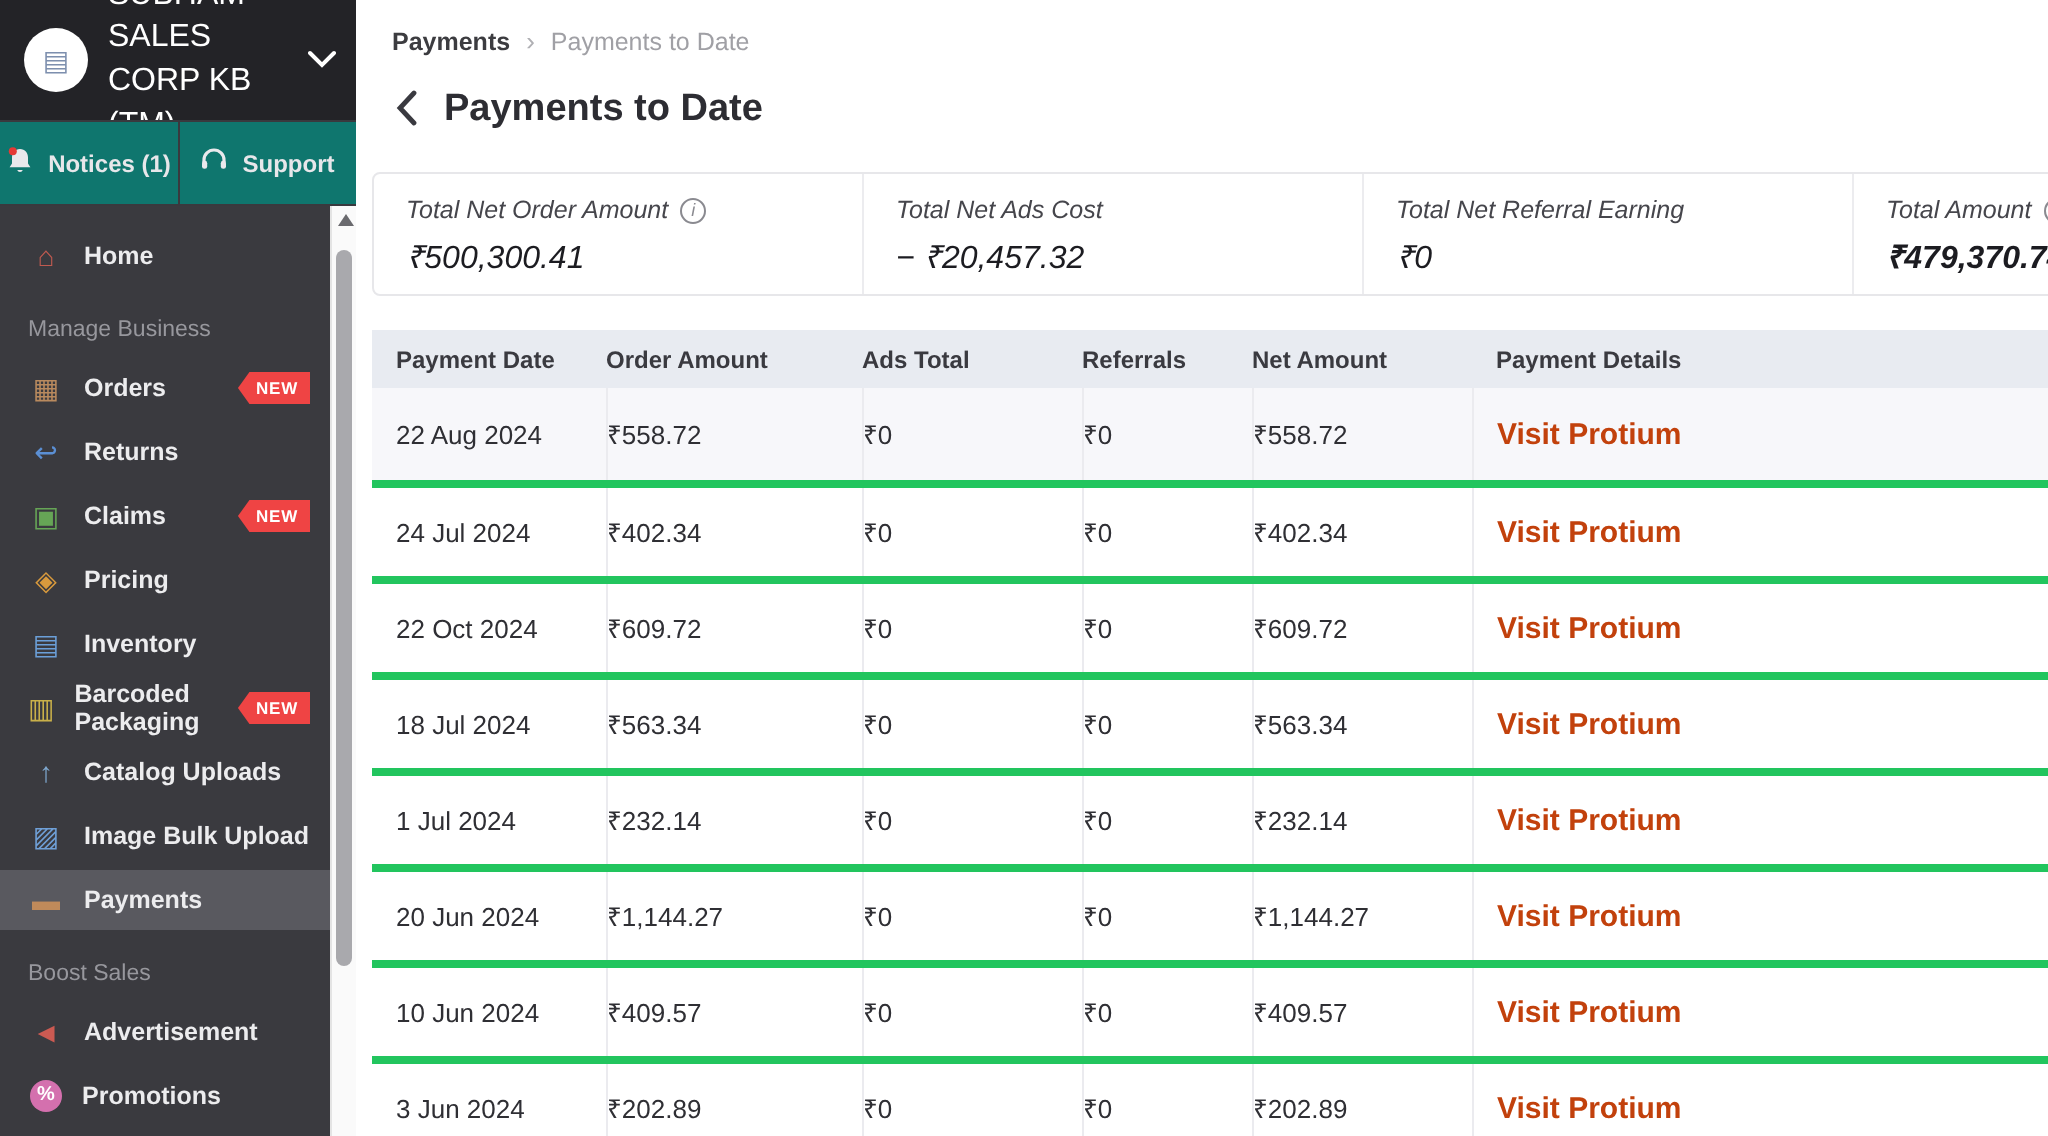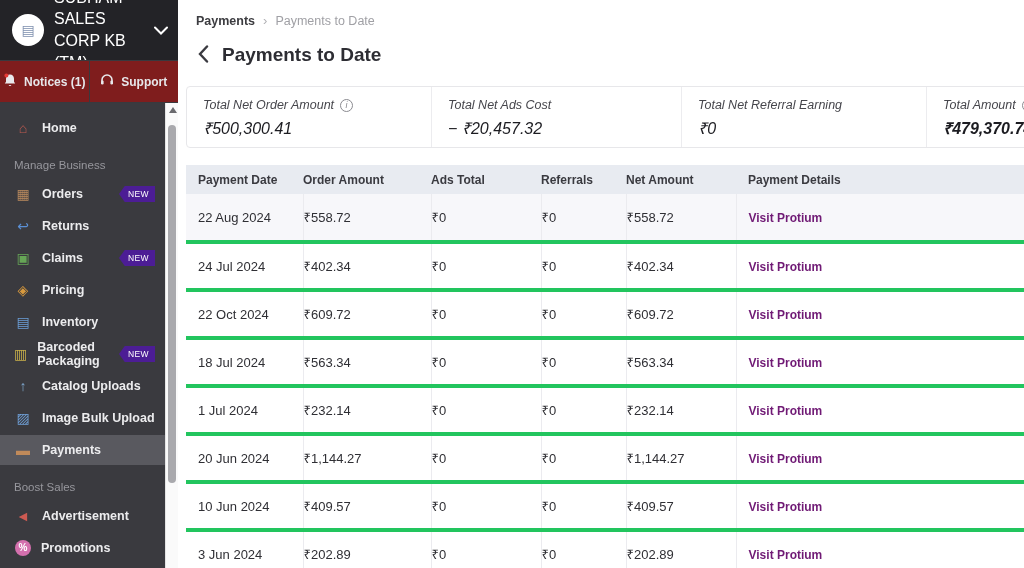--- a/index.html
+++ b/index.html
@@ -5,35 +5,35 @@
   * { margin:0; padding:0; box-sizing:border-box; }
   html,body { width:1024px; height:568px; overflow:hidden; font-family:"Liberation Sans", sans-serif; background:#fff; }
   .app { position:relative; width:1024px; height:568px; overflow:hidden; }
 
   
   .sidebar { position:absolute; left:0; top:0; width:178px; height:568px; background:#3a3a3f; display:flex; flex-direction:column; }
   .acct { height:60px; background:#232327; display:flex; align-items:center; gap:10px; padding:0 10px 0 12px; cursor:pointer; }
   .avatar { width:32px; height:32px; border-radius:50%; background:#fff; display:flex; align-items:center; justify-content:center; font-size:14px; color:#7d8fae; flex:0 0 auto; }
   .acct-name { flex:1; color:#fff; font-size:16px; font-weight:400; line-height:1.35; }
   .acct-chevron { flex:0 0 auto; }
-  .side-actions { height:43px; background:#7f1d1d; border-top:1px solid #39393e; border-bottom:1px solid #39393e; display:flex; }
+  .side-actions { height:43px; background:#0f766e; border-top:1px solid #39393e; border-bottom:1px solid #39393e; display:flex; }
   .side-action { flex:1; display:flex; align-items:center; justify-content:center; gap:7px; background:transparent; border:none; color:#e7e7ea; font-size:12px; font-weight:600; font-family:inherit; cursor:pointer; }
   .side-action:first-child { border-right:1px solid #39393e; }
   .nav { flex:1; position:relative; padding:10px 13px 0 0; overflow:hidden; }
   .nav-item { display:flex; align-items:center; height:30px; margin-bottom:2px; padding-left:14px; gap:10px; cursor:pointer; }
   .nav-item.active { background:#59595f; }
   .nlabel { color:#ececee; font-size:12.5px; font-weight:600; }
   .nic { width:18px; text-align:center; font-size:14px; line-height:1; }
   .ic-home{color:#c05a50} .ic-orders{color:#b98a5e} .ic-returns{color:#5b8fd4}
   .ic-claims{color:#66a556} .ic-pricing{color:#d99a3d} .ic-inventory{color:#6b9fd8}
   .ic-barcoded{color:#c9b04a} .ic-catalog{color:#7fa8cf} .ic-image{color:#6fa0d8}
   .ic-payments{color:#c08a5a} .ic-advert{color:#cc5a52}
   .ic-promo { width:16px; height:16px; border-radius:50%; background:#d470ae; color:#fff; font-size:10px; font-weight:700; display:flex; align-items:center; justify-content:center; margin-left:1px; }
   .section-label { padding:14px 14px 8px 14px; color:#97979d; font-size:11.5px; }
-  .new-badge { margin-left:auto; margin-right:10px; background:#4c1d95; color:#fff; font-size:8.5px; font-weight:400; letter-spacing:.4px; padding:3px 6px 3px 9px; clip-path:polygon(0 50%, 16% 0, 100% 0, 100% 100%, 16% 100%); }
+  .new-badge { margin-left:auto; margin-right:10px; background:#ef4444; color:#fff; font-size:8.5px; font-weight:700; letter-spacing:.4px; padding:3px 6px 3px 9px; clip-path:polygon(0 50%, 16% 0, 100% 0, 100% 100%, 16% 100%); }
   .side-scrollbar { position:absolute; right:0; top:0; bottom:0; width:13px; background:#fafafa; border-left:1px solid #e4e4e4; }
   .scroll-arrow { position:absolute; top:4px; left:3px; width:0; height:0; border-left:4px solid transparent; border-right:4px solid transparent; border-bottom:6px solid #6a6a6e; }
   .scroll-thumb { position:absolute; top:22px; left:2px; width:8px; height:358px; background:#a9a9ad; border-radius:4px; }
 
   
   .main { position:absolute; left:178px; top:0; width:846px; height:568px; background:#fff; }
   .breadcrumb { padding:13px 0 0 18px; font-size:12.5px; display:flex; align-items:center; gap:8px; }
   .bc-current-parent { color:#3c3c40; font-weight:600; cursor:pointer; }
   .bc-sep { color:#b0b0b4; font-size:13px; }
   .bc-leaf { color:#a0a0a5; }
@@ -51,21 +51,21 @@
   .info-i { width:13px; height:13px; border:1px solid #8a8a90; border-radius:50%; color:#8a8a90; font-size:9px; line-height:11px; text-align:center; display:inline-block; cursor:pointer; }
   .info-i::after { content:"i"; font-style:italic; }
 
   table.pay { margin:17px 0 0 8px; width:1100px; border-collapse:collapse; table-layout:fixed; }
   .pay th { background:#e8ebf1; height:29px; font-size:12px; font-weight:600; color:#3a3a40; }
   .pay th.l, .pay td.l { text-align:left; padding-left:12px; }
   .pay th.r, .pay td.r { text-align:left; padding-right:14px; }
   .pay td { height:48px; font-size:13px; color:#2f2f34; border-bottom:4px solid #22c55e; background:#fff; }
   .pay td + td { border-left:1px solid #ebebef; }
   .pay tbody tr:first-child td { background:#f7f7fa; }
-  .pay a { color:#701a75; font-weight:600; font-size:12px; text-decoration:none; cursor:pointer; }
+  .pay a { color:#c2410c; font-weight:600; font-size:15px; text-decoration:none; cursor:pointer; }
 </style>
 </head>
 <body>
 
 <div class="app">
 
   <aside class="sidebar">
 
     <div class="acct">
       <div class="avatar">▤</div>

